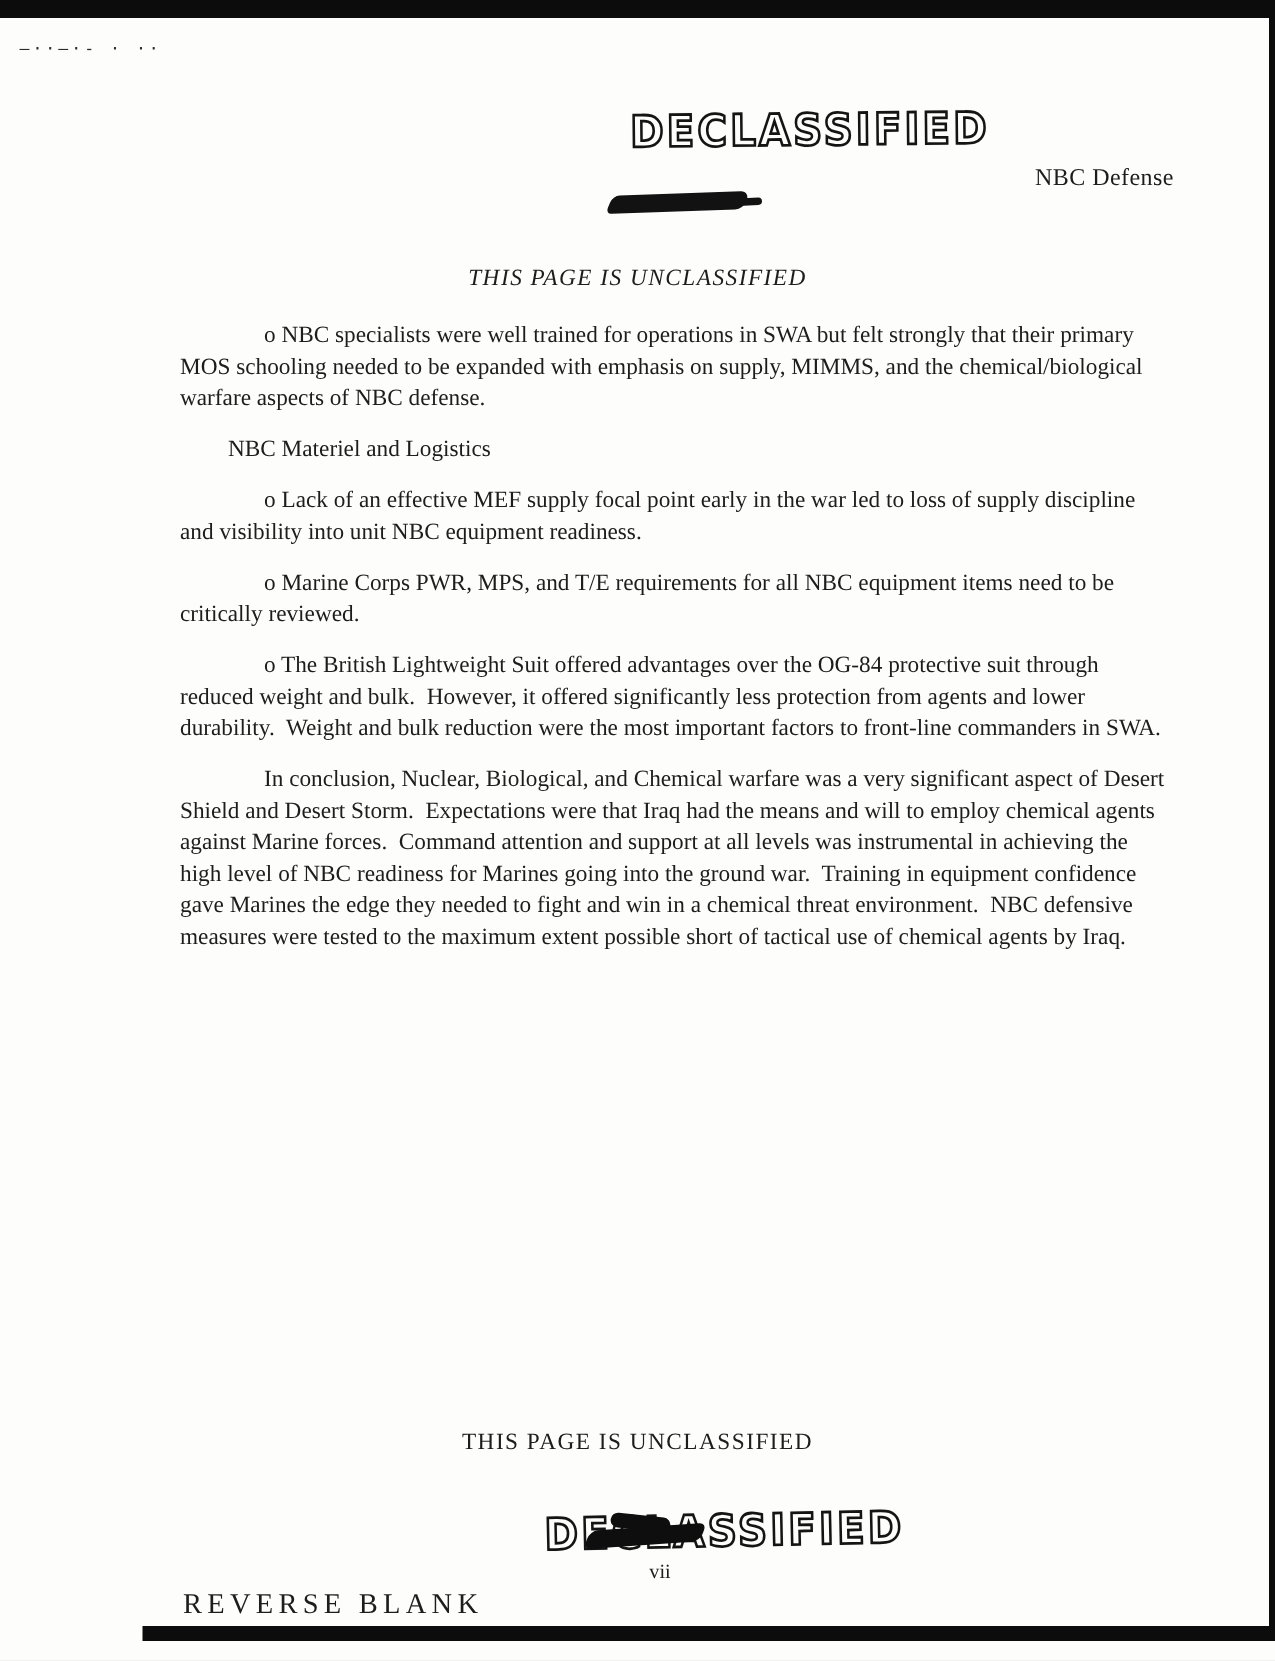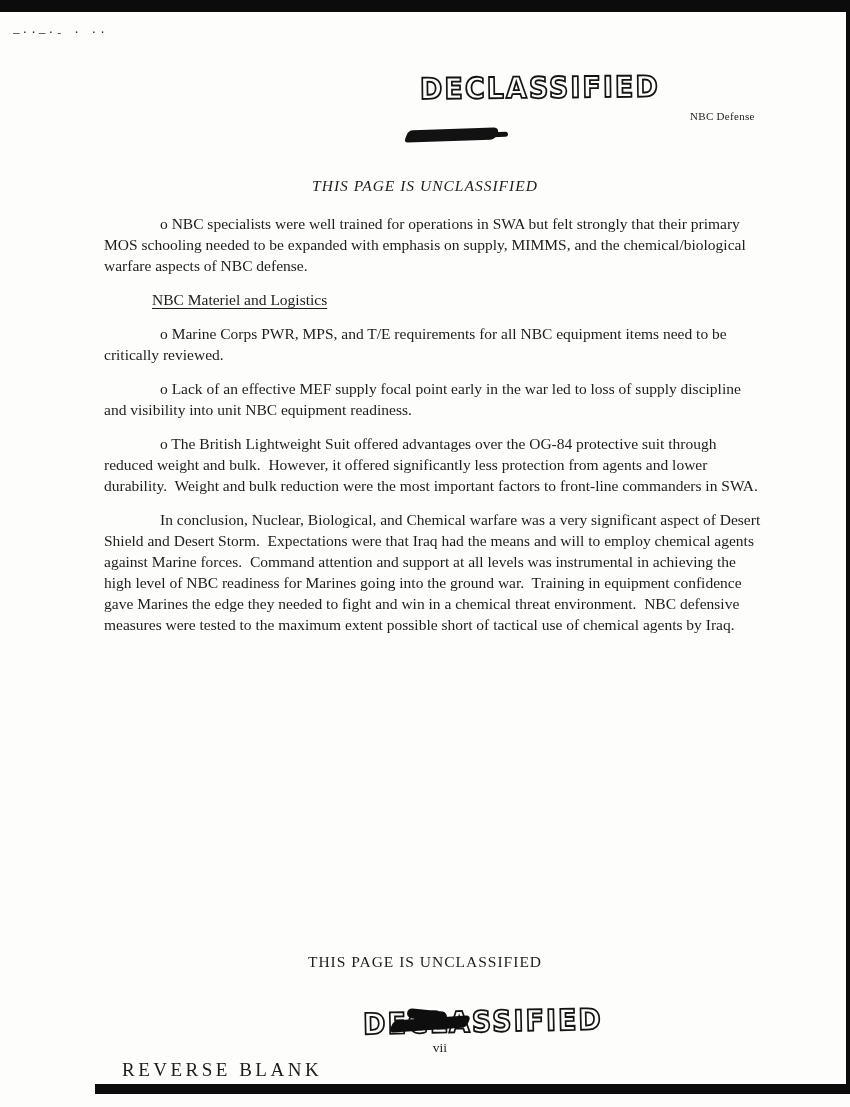--- a/index.html
+++ b/index.html
@@ -57,21 +57,21 @@
   .scribble {
     position: absolute;
     background: #0e0e0e;
     border-radius: 5px;
   }
   .scribble-1 { left: 28px; top: 12px; width: 78px; height: 12px; transform: rotate(-4deg) skewX(-25deg); }
   .scribble-2 { left: 44px; top: 4px; width: 40px; height: 10px; transform: rotate(6deg); }
   .corner-label {
     position: absolute;
     left: 690px; top: 110px;
-    font-size: 11px;
+    font-size: 16px;
     letter-spacing: 0.3px;
   }
   .smudge-wrap { position: absolute; left: 406px; top: 129px; }
   .smudge {
     width: 92px; height: 12px;
     background: #121212;
     border-radius: 7px 10px 8px 6px;
     transform: rotate(-2deg) skewX(-24deg);
   }
   .smudge-tail {
@@ -94,34 +94,33 @@
   .class-footer {
     position: absolute;
     left: 0; top: 953px;
     width: 100%;
     text-align: center;
     font-size: 15.5px;
     letter-spacing: 1px;
   }
   .doc-body {
     position: absolute;
-    left: 104px; top: 213px;
+    left: 120px; top: 213px;
     width: 662px;
     font-size: 15.5px;
     line-height: 21px;
   }
   .doc-body p {
     margin: 0 0 13px 0;
     white-space: pre-wrap;
   }
   .doc-body p.bullet, .doc-body p.paragraph { text-indent: 56px; }
   .doc-body p.heading {
-    margin-left: 48px;
+    margin-left: 32px;
     text-indent: 0;
-    text-decoration: underline;
     text-underline-offset: 3px;
   }
   .page-number {
     position: absolute;
     left: 0; top: 1040px;
     width: 880px;
     text-align: center;
     font-size: 13.5px;
   }
   .reverse-blank {
@@ -149,22 +148,22 @@
   <div class="smudge-wrap">
     <div class="smudge"></div>
     <div class="smudge-tail"></div>
   </div>
 
   <div class="class-header">THIS PAGE IS UNCLASSIFIED</div>
 
   <div class="doc-body">
       <p class="bullet">o NBC specialists were well trained for operations in SWA but felt strongly that their primary MOS schooling needed to be expanded with emphasis on supply, MIMMS, and the chemical/biological warfare aspects of NBC defense.</p>
       <p class="heading">NBC Materiel and Logistics</p>
+      <p class="bullet">o Lack of an effective MEF supply focal point early in the war led to loss of supply discipline and visibility into unit NBC equipment readiness.</p>
       <p class="bullet">o Marine Corps PWR, MPS, and T/E requirements for all NBC equipment items need to be critically reviewed.</p>
-      <p class="bullet">o Lack of an effective MEF supply focal point early in the war led to loss of supply discipline and visibility into unit NBC equipment readiness.</p>
       <p class="bullet">o The British Lightweight Suit offered advantages over the OG-84 protective suit through reduced weight and bulk.  However, it offered significantly less protection from agents and lower durability.  Weight and bulk reduction were the most important factors to front-line commanders in SWA.</p>
       <p class="paragraph">In conclusion, Nuclear, Biological, and Chemical warfare was a very significant aspect of Desert Shield and Desert Storm.  Expectations were that Iraq had the means and will to employ chemical agents against Marine forces.  Command attention and support at all levels was instrumental in achieving the high level of NBC readiness for Marines going into the ground war.  Training in equipment confidence gave Marines the edge they needed to fight and win in a chemical threat environment.  NBC defensive measures were tested to the maximum extent possible short of tactical use of chemical agents by Iraq.</p>
     </div>
 
   <div class="class-footer">THIS PAGE IS UNCLASSIFIED</div>
 
   <div class="stamp-bottom-wrap">
     <div class="stamp stamp-bottom">DECLASSIFIED</div>
     <div class="scribble scribble-1"></div>
     <div class="scribble scribble-2"></div>

